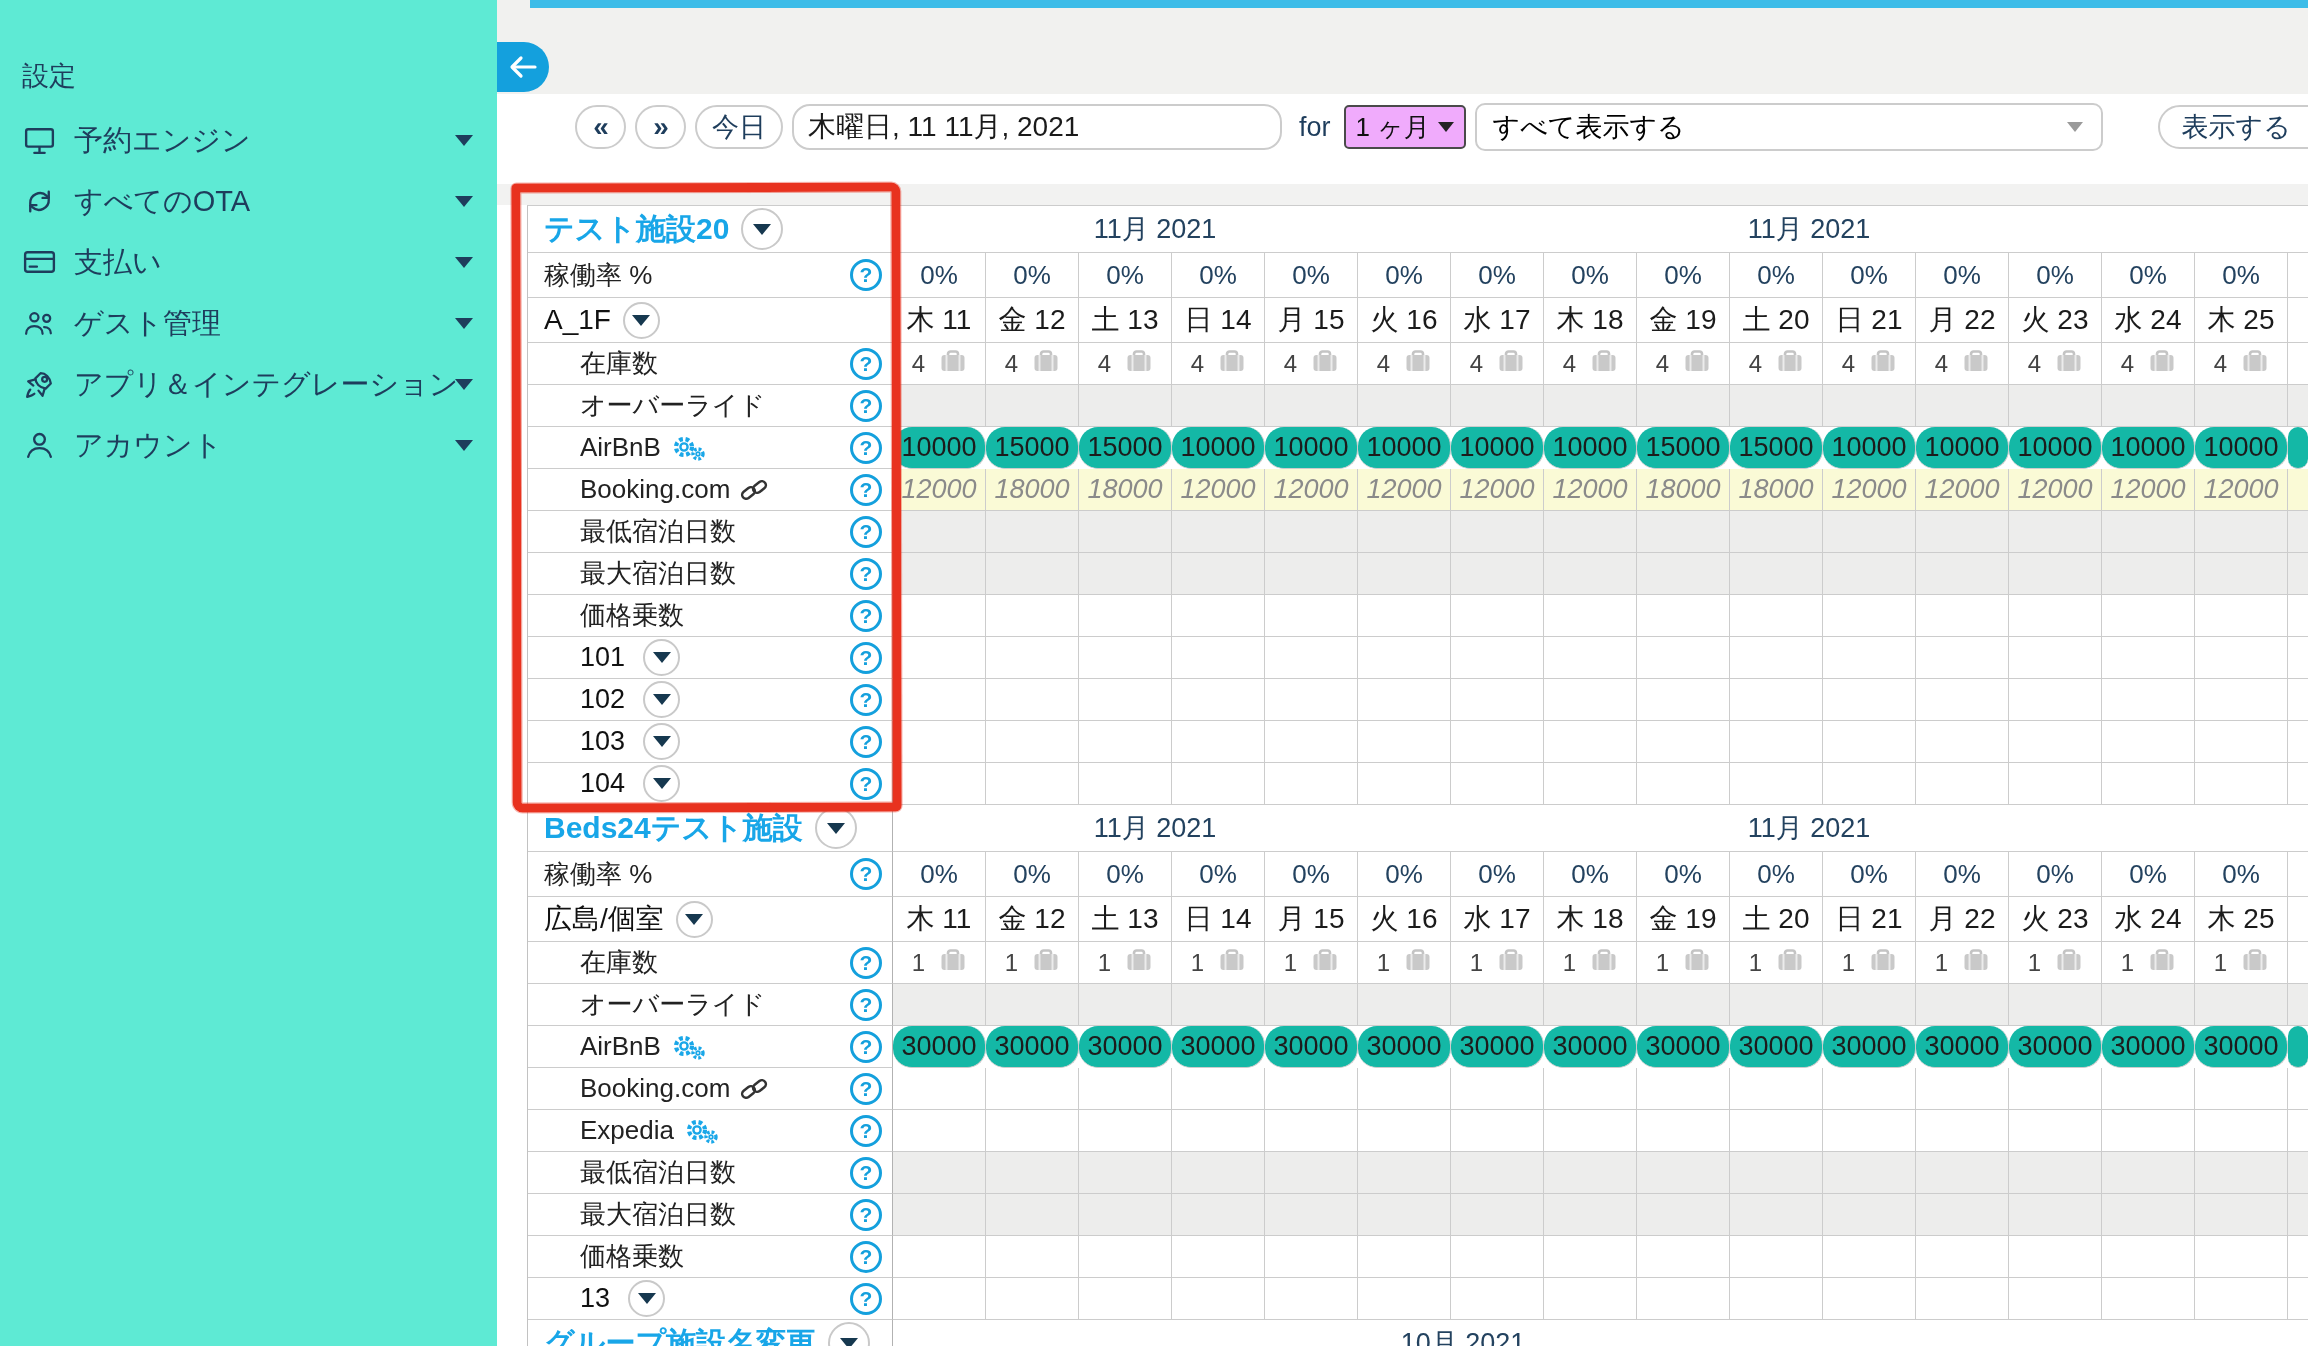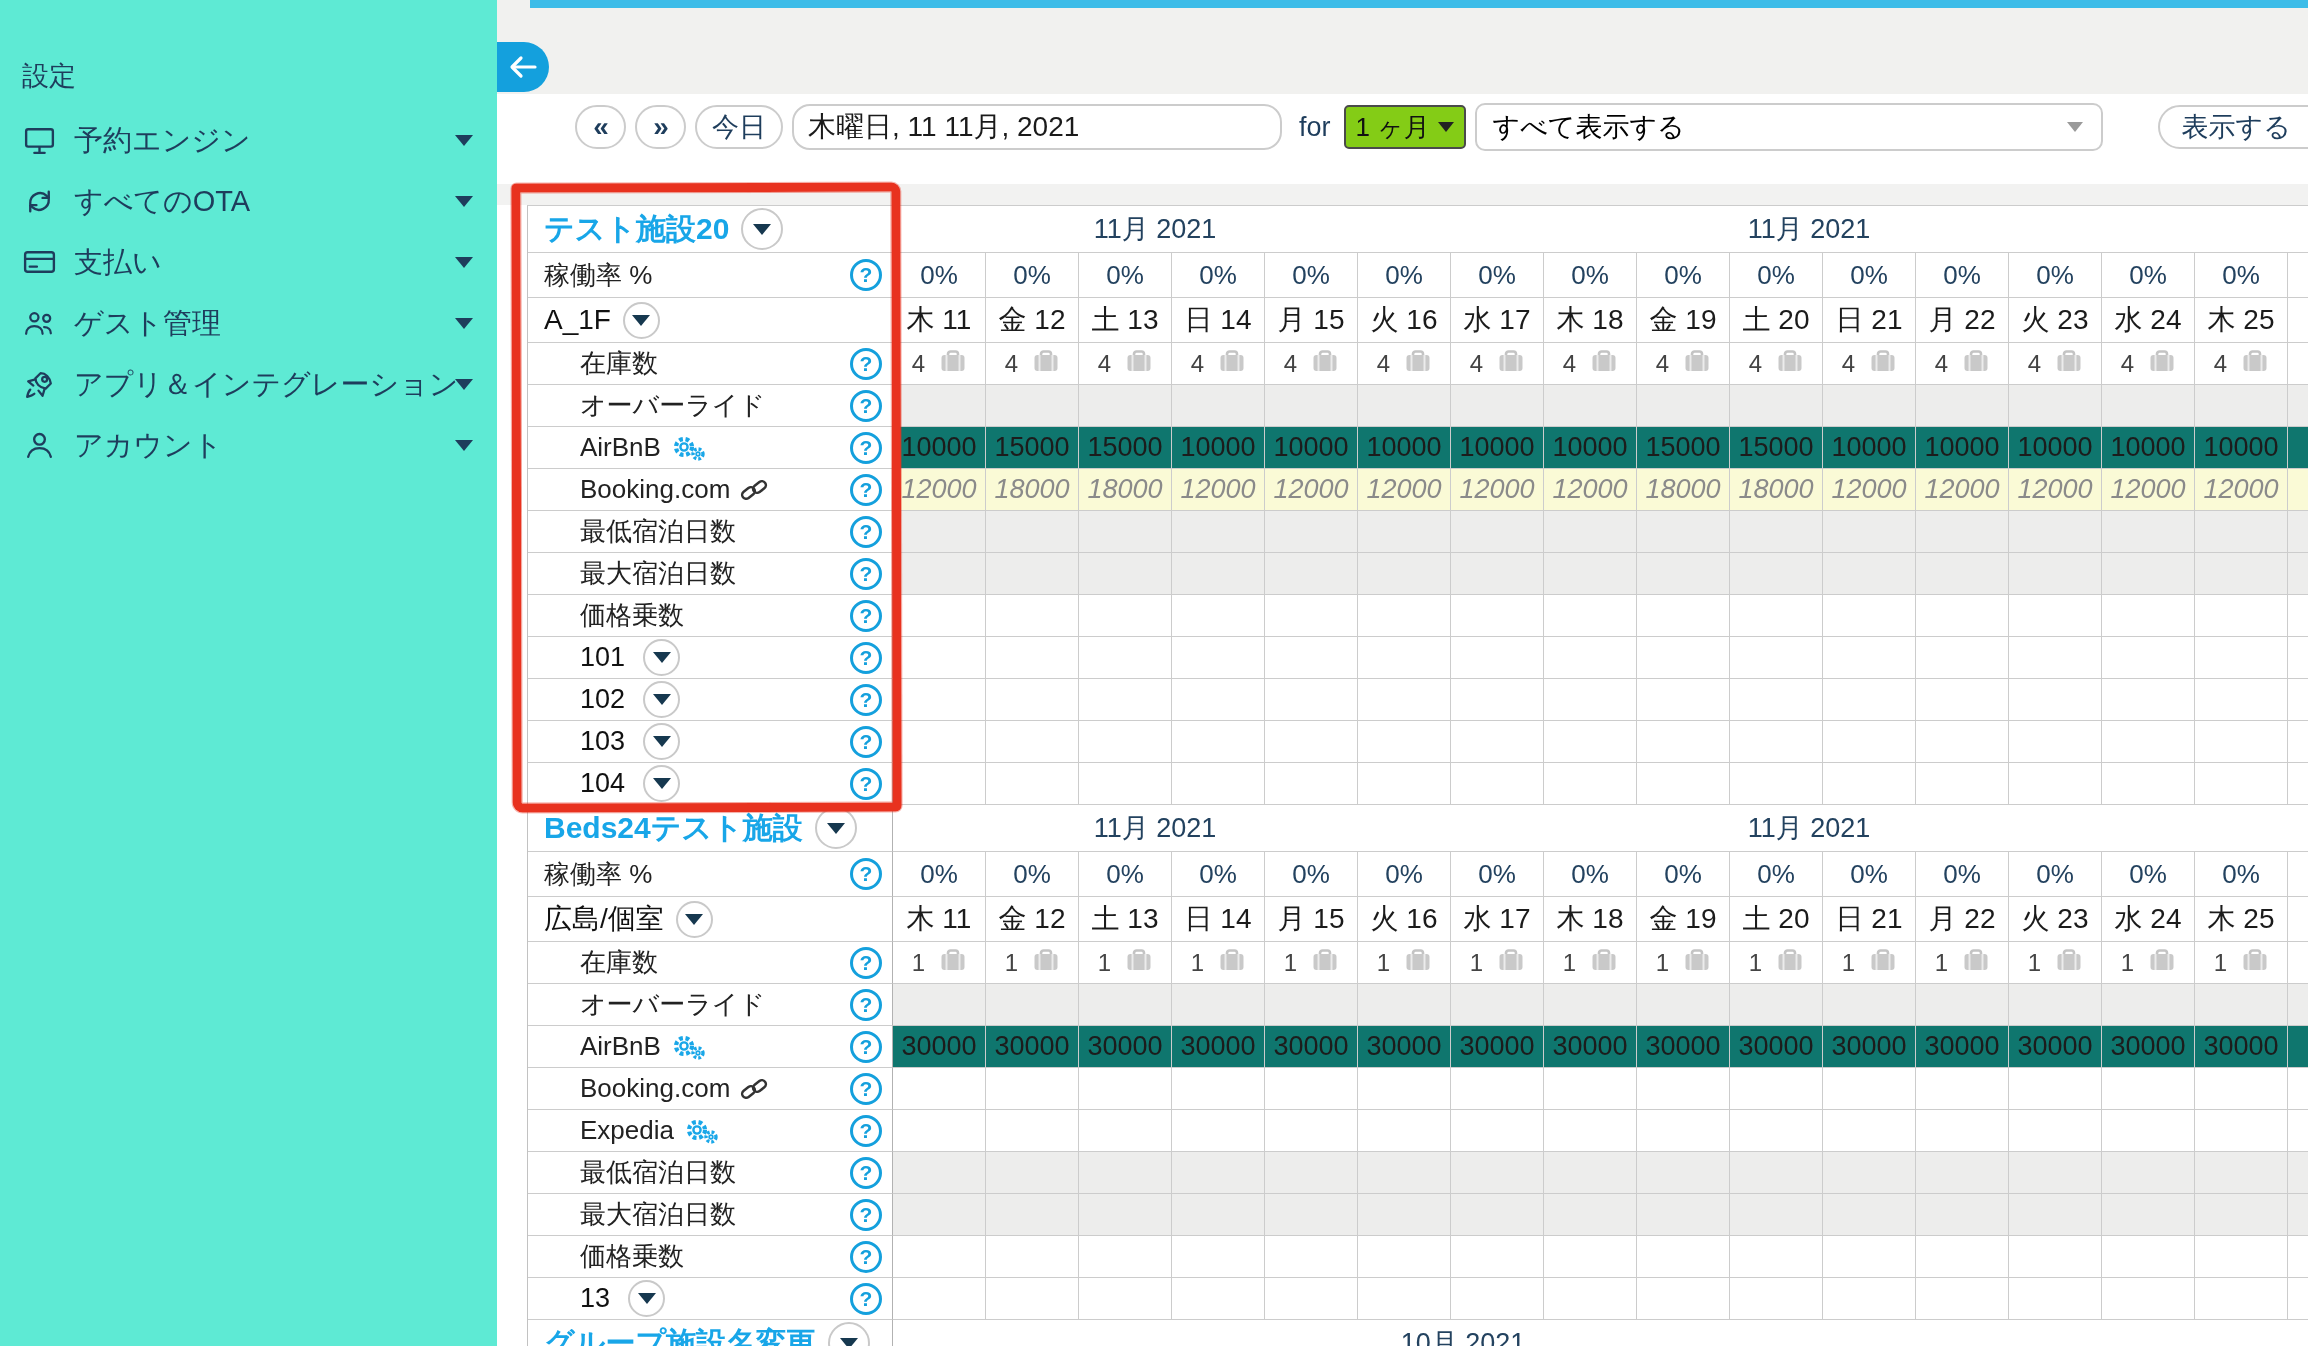--- a/index.html
+++ b/index.html
@@ -20,21 +20,21 @@
   .topband{position:absolute;left:0;top:0;right:0;height:94px;background:#f1f1ef;}
   .cyanbar{position:absolute;left:33px;top:0;right:0;height:8px;background:#3cbce8;}
   .band2{position:absolute;left:0;top:184px;right:0;height:21px;background:#f2f2f1;}
   .backbtn{position:absolute;left:0;top:42px;width:52px;height:50px;background:#14a0dd;border-radius:0 26px 26px 0;display:flex;align-items:center;justify-content:center;cursor:pointer;z-index:4;}
   
   .toolbar{position:absolute;left:78px;top:103px;height:48px;display:flex;align-items:center;gap:9px;z-index:2;}
   .pill{height:44px;background:#fff;border:2px solid #ccc;border-radius:23px;display:flex;align-items:center;justify-content:center;color:#1e3d5c;font-size:27px;cursor:pointer;box-sizing:border-box;padding:0 15px;white-space:nowrap;}
   .pill.nav{width:51px;padding:0;font-size:28px;font-weight:bold;letter-spacing:-1px;}
   .dateinput{width:490px;height:46px;box-sizing:border-box;border:2px solid #ccc;border-radius:18px;background:#fff;font-size:28px;color:#1a1a1a;padding:0 14px;display:flex;align-items:center;white-space:nowrap;overflow:hidden;}
   .forlbl{font-size:27px;color:#1e3d5c;margin:0 4px 0 8px;}
-  .select{width:122px;height:44px;box-sizing:border-box;border:2px solid #4a4a4a;border-radius:5px;background:#84cc16;display:flex;align-items:center;justify-content:space-between;padding:0 10px;font-size:26px;color:#111;cursor:pointer;}
+  .select{width:122px;height:44px;box-sizing:border-box;border:2px solid #4a4a4a;border-radius:5px;background:#f0abfc;display:flex;align-items:center;justify-content:space-between;padding:0 10px;font-size:26px;color:#111;cursor:pointer;}
   .sel-caret{width:0;height:0;border-left:8px solid transparent;border-right:8px solid transparent;border-top:10px solid #222;}
   .combo{position:relative;width:628px;height:48px;box-sizing:border-box;border:2px solid #ccc;border-radius:10px;background:#fff;display:flex;align-items:center;padding:12px 16px;font-size:27px;color:#000000;cursor:pointer;}
   .combo-caret{position:absolute;right:18px;width:0;height:0;border-left:8px solid transparent;border-right:8px solid transparent;border-top:10px solid #9a9a9a;}
   .showbtn{margin-left:46px;width:190px;justify-content:flex-start;padding:0 22px;}
   
   #grid{position:absolute;left:30px;top:205px;width:1781px;background:#fff;border-top:1px solid #ccc;border-left:1px solid #c2c2c2;z-index:1;}
   .g-row{display:grid;grid-template-columns:365px repeat(15,93px) 20px;}
   .h-sec{height:47px;}.h-occ{height:45px;}.h-day{height:45px;}.h-data{height:42px;}
   .c{border-right:1px solid #ccc;border-bottom:1px solid #ccc;background:#fff;display:flex;align-items:center;justify-content:center;overflow:hidden;box-sizing:border-box;}
   .sliver{border-right:none;}
@@ -46,21 +46,21 @@
   .unit-name{font-size:28px;color:#111;margin-right:12px;white-space:nowrap;}
   .sub-lbl{font-size:26px;color:#222;white-space:nowrap;}
   .room-lbl{font-size:27px;color:#111;margin-right:18px;}
   .occ-lbl{font-size:26px;color:#222;}
   .occ-val{font-size:26px;color:#23425f;}
   .day-lbl{font-size:28px;color:#1b1b1b;white-space:nowrap;}
   .rate{font-size:27px;color:#1c1c1c;}
   .rate-y{font-size:27px;color:#8a8a8a;font-style:italic;}
   .inv{display:flex;align-items:center;gap:15px;font-size:24px;color:#444;}
   .bg-gray{background:#ededec;}
-  .bg-pink{background:#0f766e;}
+  .bg-pink{background:#14b8a6;border-radius:19px;}
   .bg-yellow{background:#fafad6;}
   .circ{width:42px;height:42px;box-sizing:border-box;border:2px solid #c9c9c9;border-radius:50%;background:#fff;display:flex;align-items:center;justify-content:center;cursor:pointer;flex:none;}
   .circ-s{width:37px;height:37px;}
   .tri{width:0;height:0;border-left:9px solid transparent;border-right:9px solid transparent;border-top:11px solid #16384f;}
   .help{position:absolute;right:10px;top:50%;transform:translateY(-50%);width:32px;height:32px;box-sizing:border-box;border:3px solid #14a0dd;border-radius:50%;color:#14a0dd;font-weight:bold;font-size:21px;display:flex;align-items:center;justify-content:center;background:#fff;cursor:pointer;}
   .lbl-ico{margin-left:10px;display:flex;align-items:center;}
   
   .redbox{position:absolute;left:15px;top:183px;width:389px;height:629px;box-sizing:border-box;border:9px solid #e8321f;border-radius:5px 9px 6px 10px;transform:rotate(-0.12deg);box-shadow:inset 0 0 0 1px rgba(232,50,31,.45),0 0 0 1px rgba(232,50,31,.35);z-index:6;pointer-events:none;}
 </style>
 </head>

